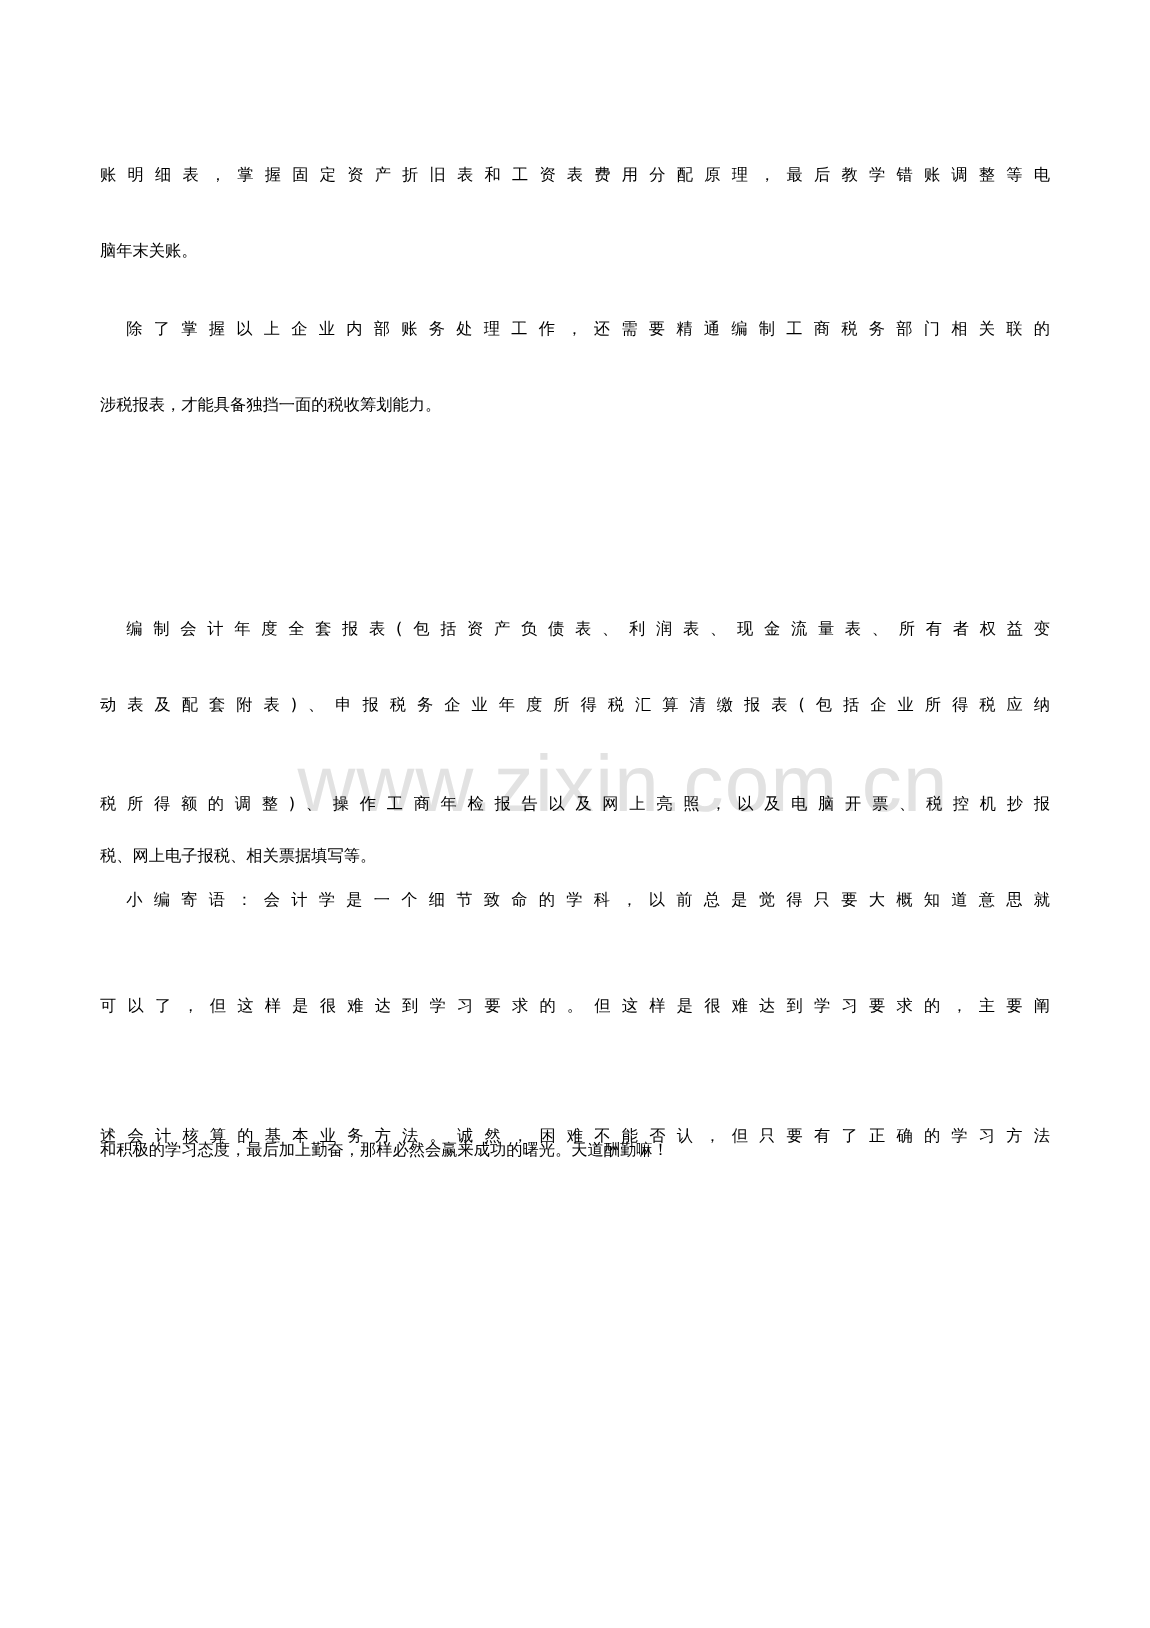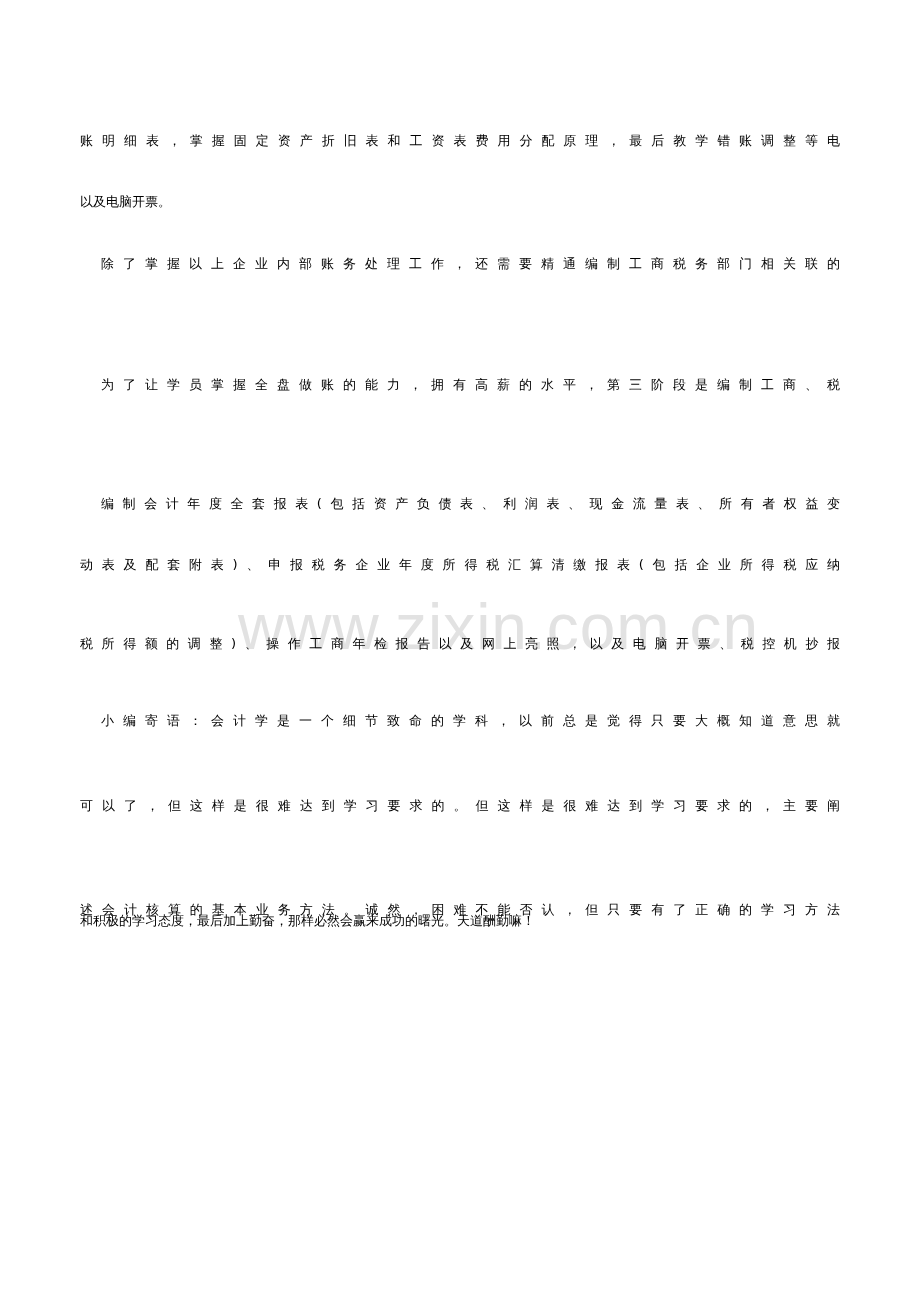--- a/index.html
+++ b/index.html
@@ -61,28 +61,29 @@
     .line { z-index: 1; }
   </style>
 </head>
 <body>
 
 <div class="page">
 
   <div class="watermark">www.zixin.com.cn</div>
 
   <div class="line" style="top:126px;">账明细表，掌握固定资产折旧表和工资表费用分配原理，最后教学错账调整等电</div>
-  <div class="line last" style="top:187px;">以及电脑开票。</div>
+  <div class="line last" style="top:187px;">脑年末关账。</div>
 
   <div class="line indent" style="top:249px;">除了掌握以上企业内部账务处理工作，还需要精通编制工商税务部门相关联的</div>
+  <div class="line last" style="top:310px;">涉税报表，才能具备独挡一面的税收筹划能力。</div>
 
-  <div class="line indent" style="top:370px;">为了让学员掌握全盘做账的能力，拥有高薪的水平，第三阶段是编制工商、税</div>
 
   <div class="line indent" style="top:489px;">编制会计年度全套报表(包括资产负债表、利润表、现金流量表、所有者权益变</div>
   <div class="line" style="top:550px;">动表及配套附表)、申报税务企业年度所得税汇算清缴报表(包括企业所得税应纳</div>
   <div class="line" style="top:610px;margin-top:19px;">税所得额的调整)、操作工商年检报告以及网上亮照，以及电脑开票、税控机抄报</div>
+  <div class="line last" style="top:671px;">税、网上电子报税、相关票据填写等。</div>
 
   <div class="line indent" style="top:706px;">小编寄语：会计学是一个细节致命的学科，以前总是觉得只要大概知道意思就</div>
   <div class="line" style="top:791px;">可以了，但这样是很难达到学习要求的。但这样是很难达到学习要求的，主要阐</div>
   <div class="line" style="top:851px;margin-top:44px;">述会计核算的基本业务方法。诚然，困难不能否认，但只要有了正确的学习方法</div>
   <div class="line last" style="top:906px;">和积极的学习态度，最后加上勤奋，那样必然会赢来成功的曙光。天道酬勤嘛！</div>
 
 </div>
 
 </body></html>

